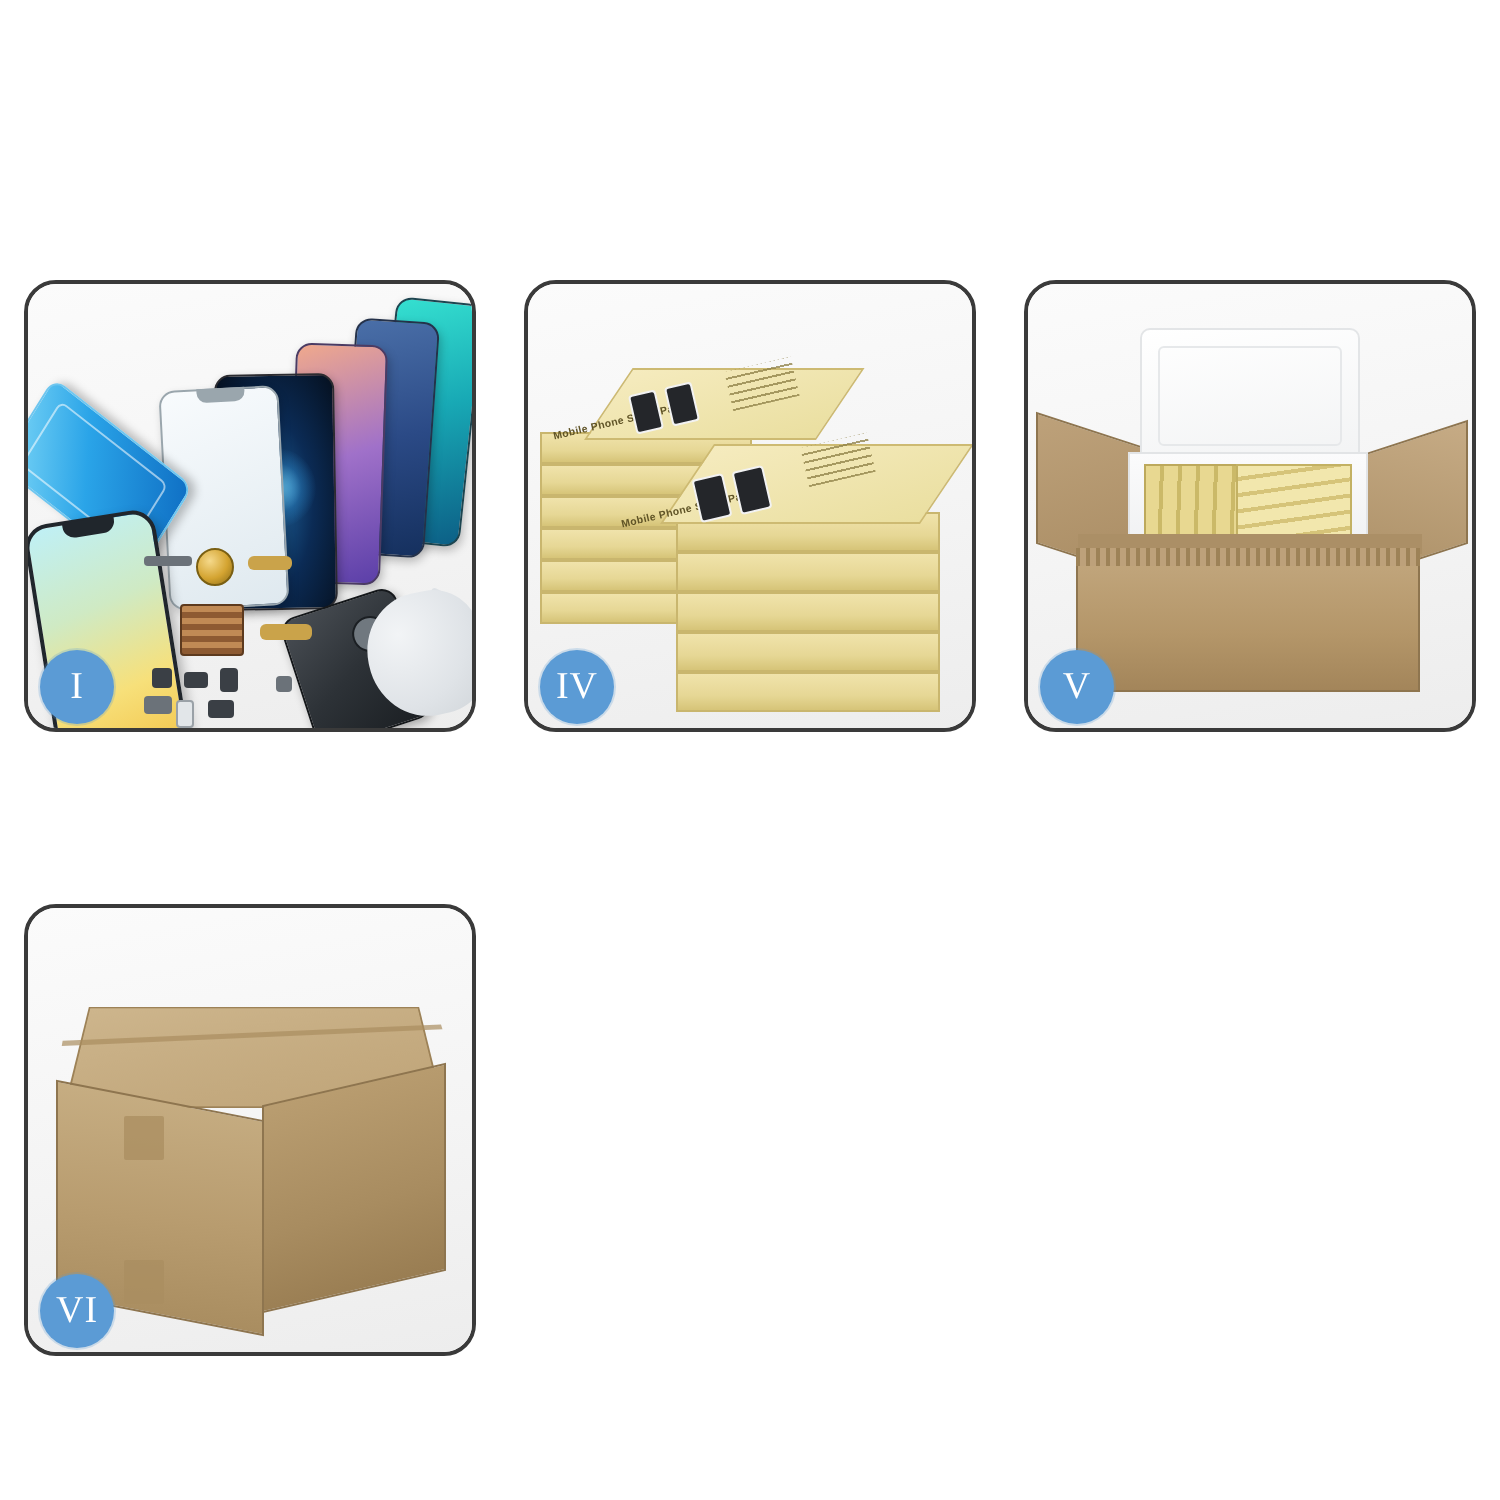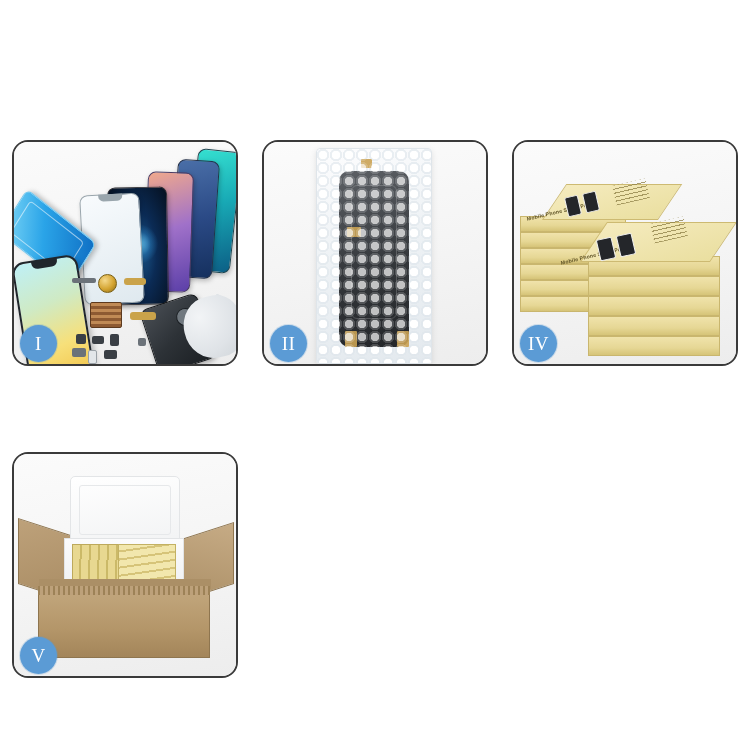--- a/index.html
+++ b/index.html
@@ -400,35 +400,20 @@
           <div class="part wht" style="left:74px;  top:208px; width:9px;  height:14px;"></div>
           <div class="part" style="left:90px;  top:208px; width:13px; height:9px;"></div>
           <div class="part lt" style="left:124px; top:196px; width:8px;  height:8px;"></div>
           <div class="driver"></div>
           <div class="hand"></div>
         </div>
       </div>
       <div class="badge">I</div>
     </div>
 
-    <div class="card">
-      <div class="card-inner">
-        <div class="scene">
-          <div class="bubble-bag">
-            <div class="bag-item"></div>
-            <div class="tape" style="left:44px; top:10px;  width:11px; height:9px;"></div>
-            <div class="tape" style="left:30px; top:78px;  width:14px; height:10px;"></div>
-            <div class="tape" style="left:28px; top:182px; width:12px; height:16px;"></div>
-            <div class="tape" style="left:80px; top:182px; width:12px; height:16px;"></div>
-            <div class="bub-overlay"></div>
-          </div>
-        </div>
-      </div>
-      <div class="badge">II</div>
-    </div>
 
 
     <div class="card">
       <div class="card-inner">
         <div class="scene">
           <div class="stack">
 
             <div class="sbox" style="left:2px;  top:52px;  width:106px; height:16px;"></div>
             <div class="sbox" style="left:2px;  top:68px;  width:106px; height:16px;"></div>
             <div class="sbox" style="left:2px;  top:84px;  width:106px; height:16px;"></div>
@@ -468,15 +453,28 @@
           <div class="v-foam-body"></div>
           <div class="v-inner"></div>
           <div class="v-inner2"></div>
           <div class="v-body"></div>
           <div class="v-corrug"></div>
         </div>
       </div>
       <div class="badge">V</div>
     </div>
 
+    <div class="card">
+      <div class="card-inner">
+        <div class="scene">
+          <div class="c6-top"></div>
+          <div class="c6-seam"></div>
+          <div class="c6-front"></div>
+          <div class="c6-side"></div>
+          <div class="c6-tab" style="left:48px; top:104px;"></div>
+          <div class="c6-tab" style="left:48px; top:176px;"></div>
+        </div>
+      </div>
+      <div class="badge">VI</div>
+    </div>
 
   </div>
 </div>
 
 </body></html>

